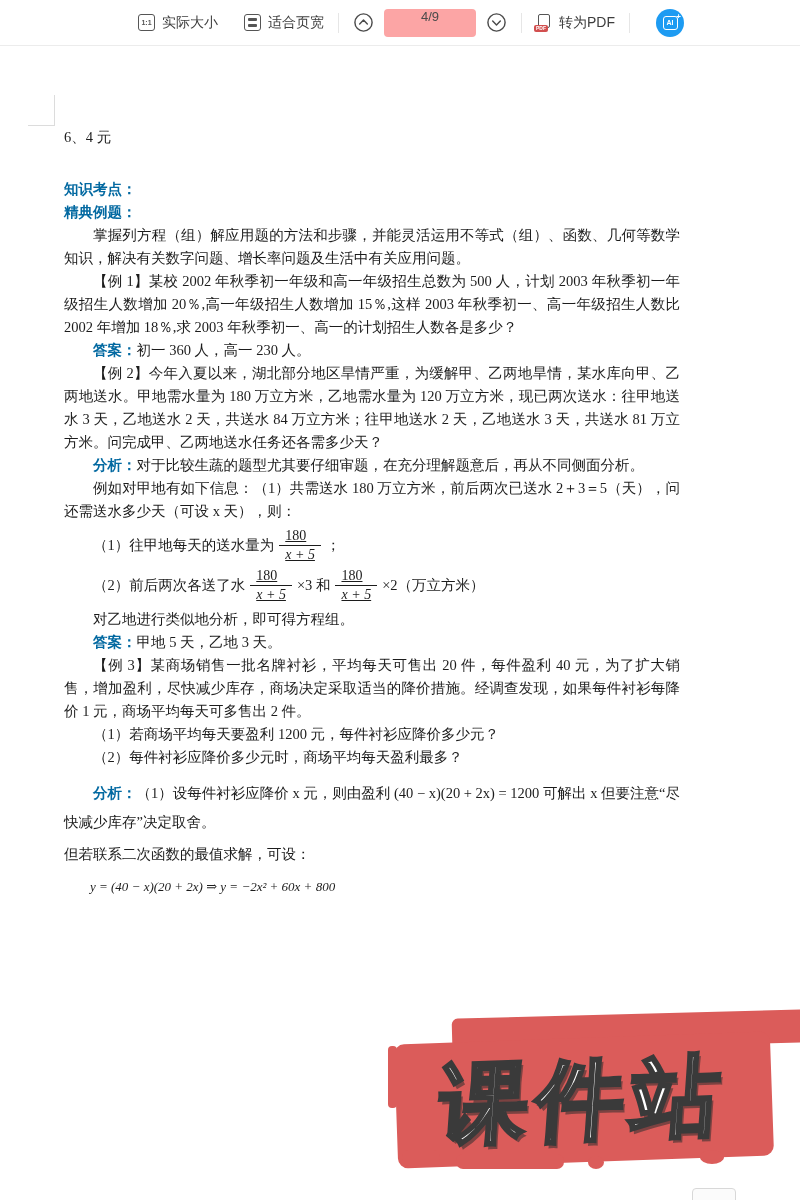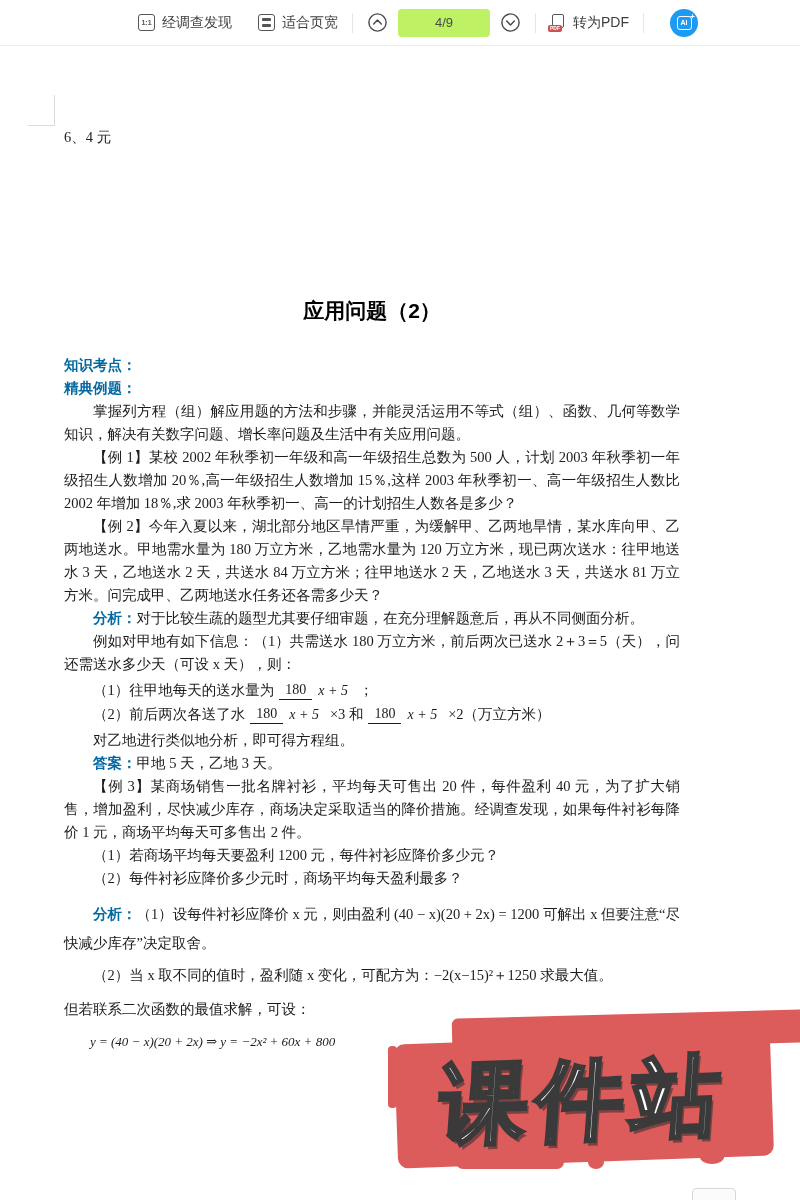--- a/index.html
+++ b/index.html
@@ -12,22 +12,22 @@
              padding-left:138px; z-index:5; }
   .tb-btn { display:flex; align-items:center; gap:7px; color:#3d3d3d; font-size:14px;
             cursor:pointer; white-space:nowrap; }
   .tb-ic { width:17px; height:17px; border:1.4px solid #555; border-radius:3px;
            display:flex; align-items:center; justify-content:center; position:relative; }
   .ic-11 { font-size:7px; font-weight:bold; color:#555; letter-spacing:0; }
   .ic-fit span { display:block; width:9px; height:3px; background:#555; border-radius:1px; }
   .ic-fit { flex-direction:column; gap:3px; }
   .tb-div { width:1px; height:20px; background:#e6e6e6; margin:0 14px; }
   .tb-circ { width:21px; height:21px; cursor:pointer; }
-  .page-pill { width:92px; height:28px; background:#bef264; border-radius:4px;
-               display:flex; align-items:center; justify-content:center;
+  .page-pill { width:92px; height:28px; background:#fca5a5; border-radius:4px;
+               display:flex; align-items:flex-start; justify-content:center;
                font-size:13px; color:#4a4a4a; margin:0 10px; cursor:pointer; }
   .pdf-ic { width:16px; height:17px; position:relative; }
   .pdf-page { position:absolute; left:2px; top:0; width:12px; height:14px;
               border:1.4px solid #555; border-radius:2px; }
   .pdf-badge { position:absolute; left:-2px; bottom:-1px; background:#d24f4f; color:#fff;
                font-size:5px; font-weight:bold; padding:1px 2px; border-radius:2px;
                line-height:1; }
   .ai-btn { width:28px; height:28px; border-radius:50%; background:#1d9bf2; margin-left:12px;
             display:flex; align-items:center; justify-content:center; position:relative;
             cursor:pointer; }
@@ -46,22 +46,22 @@
                border-right:1px solid #dcdcdc; border-bottom:1px solid #dcdcdc; z-index:1; }
   .top-note { padding-top:80px; line-height:23px; }
   .title { padding-top:148px; text-align:center; font-size:21px; font-weight:bold;
            color:#000; font-family:"Liberation Sans",sans-serif; position:relative; z-index:2; }
   .first-sec { margin-top:29px; }
   .para { line-height:23px; text-align:justify; }
   .indent { text-indent:2em; }
   .red { color:#0369a1; font-weight:bold; font-family:"Liberation Sans",sans-serif; }
   .formula { padding-left:2em; margin:5px 0; line-height:normal;
              display:flex; align-items:center; z-index:2; position:relative; }
-  .frac { display:inline-flex; flex-direction:row; text-align:center;
-          vertical-align:middle; margin:0 5px; font-size:14px; }
+  .frac { display:inline-flex; flex-direction:column; text-align:left;
+          vertical-align:middle; margin:0 5px; font-size:14px;text-decoration:underline; }
   .frac .num { display:block; padding:0 6px 1px; border-bottom:1px solid #1c1c1c; }
   .frac .den { display:block; padding:1px 6px 0; font-style:italic; }
   .lh32 { line-height:29px; }
   .lh34 { line-height:34px; }
   .mt10 { margin-top:10px; }
   .math { font-style:italic; padding-left:2em; margin-top:8px; font-size:13px; }
 
   
   .stamp { position:absolute; left:0; top:0; width:800px; height:1154px;
            pointer-events:none; z-index:1; }
@@ -85,21 +85,21 @@
                background:#fbfbfb; border:1px solid #d8d8d8; border-radius:4px; z-index:3; }
 </style>
 </head>
 <body>
 
 <div class="toolbar">
   <div class="tb-btn">
     <span class="tb-ic">
       <span class="ic-11">1:1</span>
     </span>
-    <span>经调查发现</span>
+    <span>实际大小</span>
   </div>
   <div class="tb-btn" style="margin-left:26px;">
     <span class="tb-ic ic-fit">
         <span></span>
         <span></span>
       </span>
     <span>适合页宽</span>
   </div>
   <div class="tb-div"></div>
   <svg class="tb-circ" viewBox="0 0 22 22">
@@ -127,27 +127,27 @@
     <span class="ai-plus">+</span>
   </div>
 </div>
 
 <div class="doc">
 
   <div class="corner-tl"></div>
 
   <p class="top-note">6、4 元</p>
 
-  <h1 class="title">应用问题（2）</h1>
 
   <p class="para red first-sec">知识考点：</p>
   <p class="para red">精典例题：</p>
   <p class="para indent">掌握列方程（组）解应用题的方法和步骤，并能灵活运用不等式（组）、函数、几何等数学知识，解决有关数字问题、增长率问题及生活中有关应用问题。</p>
 
   <p class="para indent">【例 1】某校 2002 年秋季初一年级和高一年级招生总数为 500 人，计划 2003 年秋季初一年级招生人数增加 20％,高一年级招生人数增加 15％,这样 2003 年秋季初一、高一年级招生人数比 2002 年增加 18％,求 2003 年秋季初一、高一的计划招生人数各是多少？</p>
+  <p class="para indent"><span class="red">答案：</span><span>初一 360 人，高一 230 人。</span></p>
 
   <p class="para indent">【例 2】今年入夏以来，湖北部分地区旱情严重，为缓解甲、乙两地旱情，某水库向甲、乙两地送水。甲地需水量为 180 万立方米，乙地需水量为 120 万立方米，现已两次送水：往甲地送水 3 天，乙地送水 2 天，共送水 84 万立方米；往甲地送水 2 天，乙地送水 3 天，共送水 81 万立方米。问完成甲、乙两地送水任务还各需多少天？</p>
   <p class="para indent"><span class="red">分析：</span><span>对于比较生蔬的题型尤其要仔细审题，在充分理解题意后，再从不同侧面分析。</span></p>
   <p class="para indent">例如对甲地有如下信息：（1）共需送水 180 万立方米，前后两次已送水 2＋3＝5（天），问还需送水多少天（可设 x 天），则：</p>
 
   <p class="formula">
     <span>（1）往甲地每天的送水量为</span>
     <span class="frac">
         <span class="num">180</span>
         <span class="den">x + 5</span>
@@ -169,21 +169,20 @@
   </p>
 
   <p class="para indent">对乙地进行类似地分析，即可得方程组。</p>
   <p class="para indent"><span class="red">答案：</span><span>甲地 5 天，乙地 3 天。</span></p>
 
   <p class="para indent">【例 3】某商场销售一批名牌衬衫，平均每天可售出 20 件，每件盈利 40 元，为了扩大销售，增加盈利，尽快减少库存，商场决定采取适当的降价措施。经调查发现，如果每件衬衫每降价 1 元，商场平均每天可多售出 2 件。</p>
   <p class="para indent">（1）若商场平均每天要盈利 1200 元，每件衬衫应降价多少元？</p>
   <p class="para indent">（2）每件衬衫应降价多少元时，商场平均每天盈利最多？</p>
 
   <p class="para indent lh32 mt10"><span class="red">分析：</span><span>（1）设每件衬衫应降价 x 元，则由盈利 (40 − x)(20 + 2x) = 1200 可解出 x 但要注意“尽快减少库存”决定取舍。</span></p>
-  <p class="para indent lh34">（2）当 x 取不同的值时，盈利随 x 变化，可配方为：−2(x−15)²＋1250 求最大值。</p>
   <p class="para lh34">但若联系二次函数的最值求解，可设：</p>
   <p class="math">y = (40 − x)(20 + 2x)  ⇒  y = −2x² + 60x + 800</p>
 
   <div class="stamp">
     <div class="st-band"></div>
     <div class="st-main">
       <span class="stamp-text">课件站</span>
     </div>
     <div class="st-b1"></div>
     <div class="st-b2"></div>

